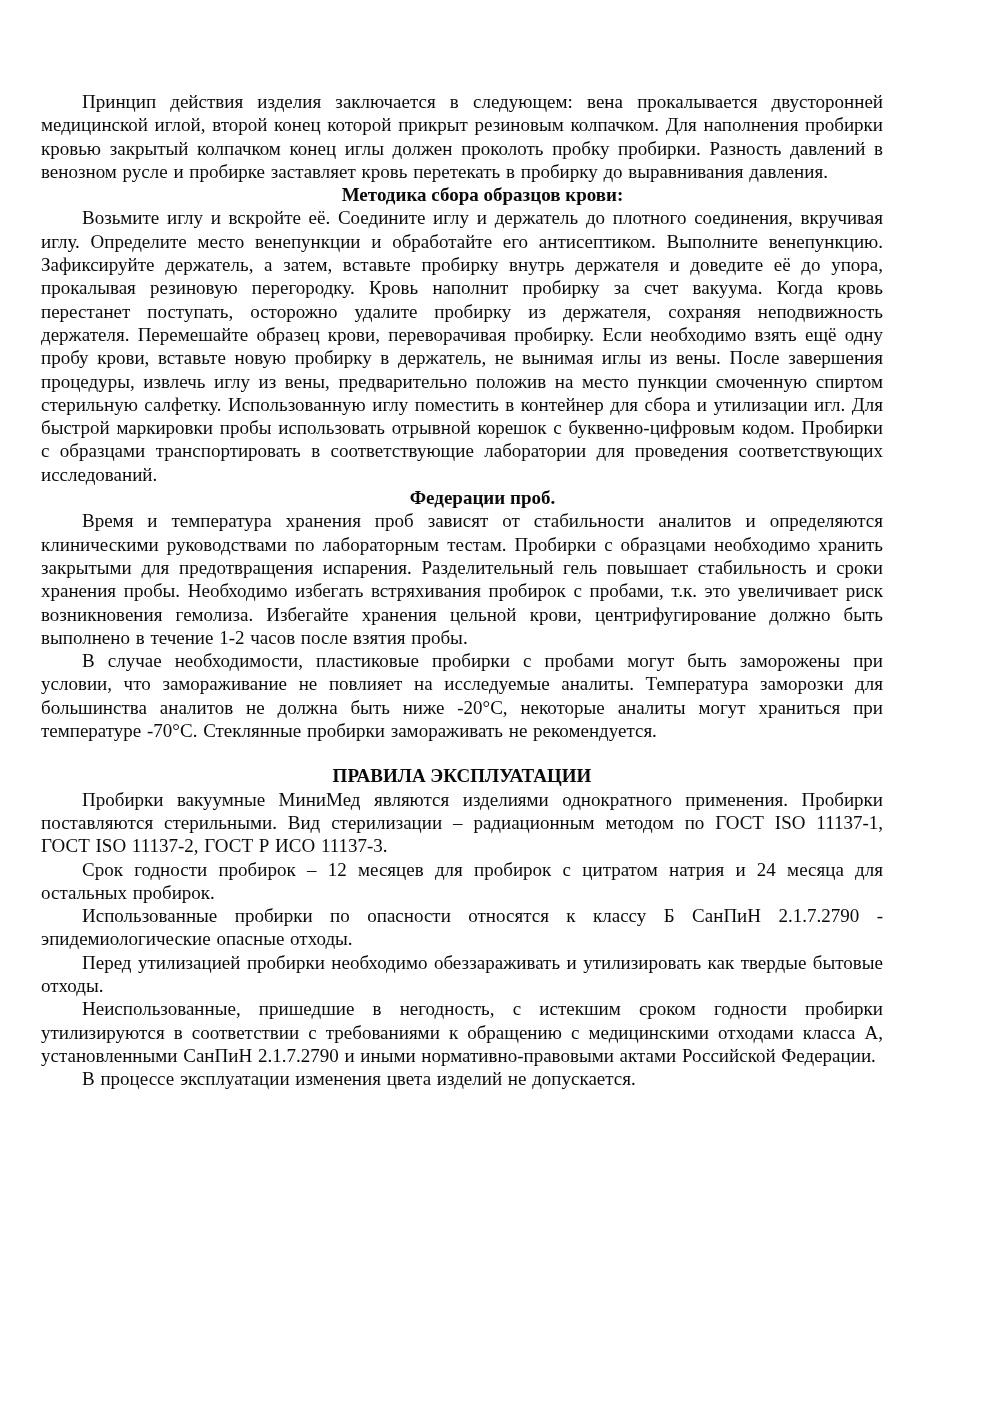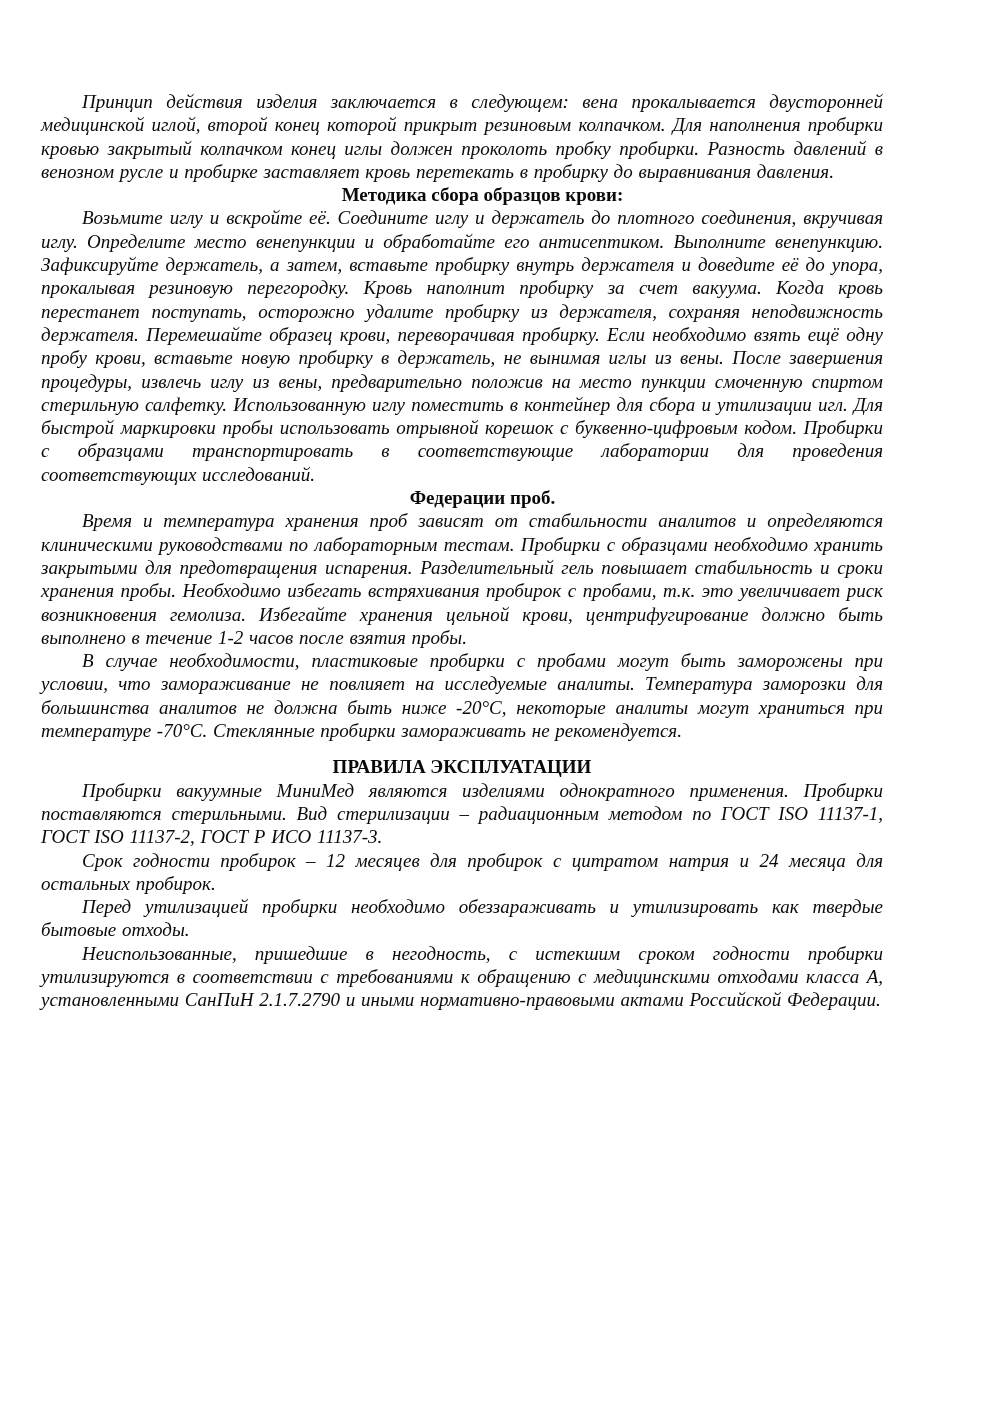--- a/index.html
+++ b/index.html
@@ -25,46 +25,47 @@
   .block {
     margin: 0;
     padding: 0;
     font-size: 19px;
     line-height: 23.3px;
   }
   .paragraph {
     text-align: justify;
     text-indent: 41px;
     word-spacing: 1px;
-    font-style: italic;
   }
   .subheading {
     font-weight: bold;
     text-indent: 41px;
     text-align: center;
   }
   .section-heading {
     font-weight: bold;
     text-align: center;
     text-indent: 0;
   }
   .space-before {
-    margin-top: 13px;
+    margin-top: 22px;
   }
 </style>
 </head>
 <body>
 
 <div class="page">
   <div class="doc-body">
       <p class="block paragraph">Принцип действия изделия заключается в следующем: вена прокалывается двусторонней медицинской иглой, второй конец которой прикрыт резиновым колпачком. Для наполнения пробирки кровью закрытый колпачком конец иглы должен проколоть пробку пробирки. Разность давлений в венозном русле и пробирке заставляет кровь перетекать в пробирку до выравнивания давления.</p>
       <div class="block subheading">Методика сбора образцов крови:</div>
       <p class="block paragraph">Возьмите иглу и вскройте её. Соедините иглу и держатель до плотного соединения, вкручивая иглу. Определите место венепункции и обработайте его антисептиком. Выполните венепункцию. Зафиксируйте держатель, а затем, вставьте пробирку внутрь держателя и доведите её до упора, прокалывая резиновую перегородку. Кровь наполнит пробирку за счет вакуума. Когда кровь перестанет поступать, осторожно удалите пробирку из держателя, сохраняя неподвижность держателя. Перемешайте образец крови, переворачивая пробирку. Если необходимо взять ещё одну пробу крови, вставьте новую пробирку в держатель, не вынимая иглы из вены. После завершения процедуры, извлечь иглу из вены, предварительно положив на место пункции смоченную спиртом стерильную салфетку. Использованную иглу поместить в контейнер для сбора и утилизации игл. Для быстрой маркировки пробы использовать отрывной корешок с буквенно-цифровым кодом. Пробирки с образцами транспортировать в соответствующие лаборатории для проведения соответствующих исследований.</p>
       <div class="block subheading">Федерации проб.</div>
       <p class="block paragraph">Время и температура хранения проб зависят от стабильности аналитов и определяются клиническими руководствами по лабораторным тестам. Пробирки с образцами необходимо хранить закрытыми для предотвращения испарения. Разделительный гель повышает стабильность и сроки хранения пробы. Необходимо избегать встряхивания пробирок с пробами, т.к. это увеличивает риск возникновения гемолиза. Избегайте хранения цельной крови, центрифугирование должно быть выполнено в течение 1-2 часов после взятия пробы.</p>
       <p class="block paragraph">В случае необходимости, пластиковые пробирки с пробами могут быть заморожены при условии, что замораживание не повлияет на исследуемые аналиты. Температура заморозки для большинства аналитов не должна быть ниже -20°С, некоторые аналиты могут храниться при температуре -70°С. Стеклянные пробирки замораживать не рекомендуется.</p>
       <div class="block section-heading space-before">ПРАВИЛА ЭКСПЛУАТАЦИИ</div>
       <p class="block paragraph">Пробирки вакуумные МиниМед являются изделиями однократного применения. Пробирки поставляются стерильными. Вид стерилизации – радиационным методом по ГОСТ ISO 11137-1, ГОСТ ISO 11137-2, ГОСТ Р ИСО 11137-3.</p>
       <p class="block paragraph">Срок годности пробирок – 12 месяцев для пробирок с цитратом натрия и 24 месяца для остальных пробирок.</p>
+      <p class="block paragraph">Использованные пробирки по опасности относятся к классу Б СанПиН 2.1.7.2790 - эпидемиологические опасные отходы.</p>
       <p class="block paragraph">Перед утилизацией пробирки необходимо обеззараживать и утилизировать как твердые бытовые отходы.</p>
       <p class="block paragraph">Неиспользованные, пришедшие в негодность, с истекшим сроком годности пробирки утилизируются в соответствии с требованиями к обращению с медицинскими отходами класса А, установленными СанПиН 2.1.7.2790 и иными нормативно-правовыми актами Российской Федерации.</p>
+      <p class="block paragraph">В процессе эксплуатации изменения цвета изделий не допускается.</p>
     </div>
 </div>
 
 </body></html>

